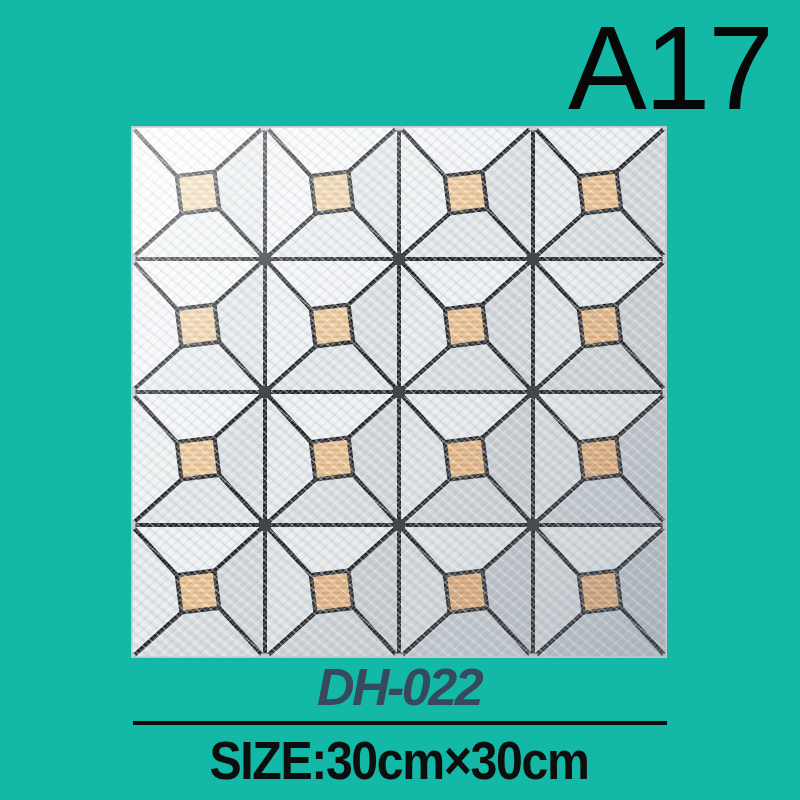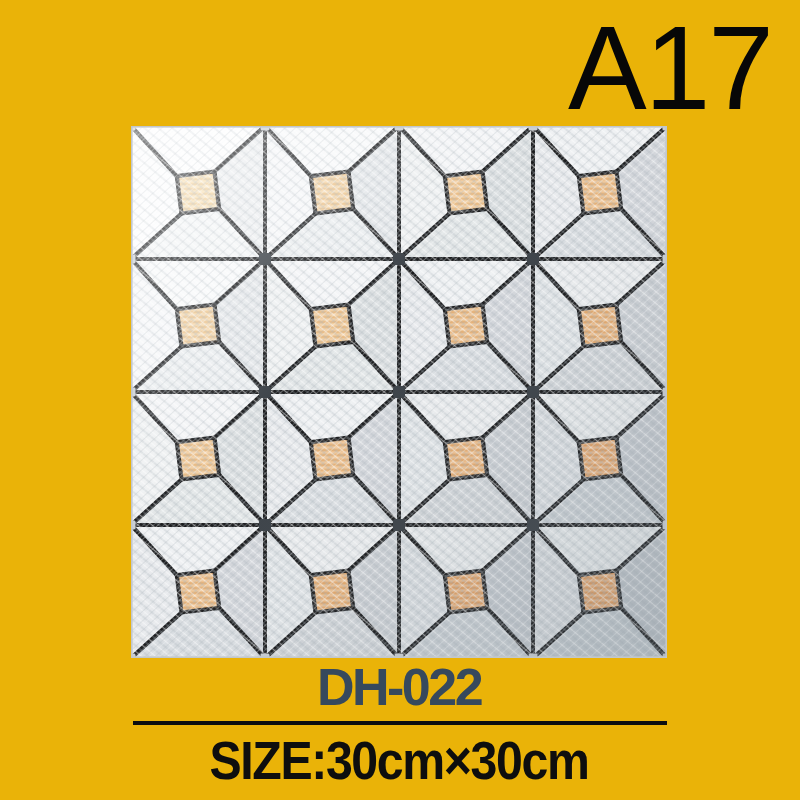--- a/index.html
+++ b/index.html
@@ -1,17 +1,17 @@
 <!DOCTYPE html>
 <html><head>
 <meta charset="utf-8">
 <style>
   html,body{margin:0;padding:0;background:#ffffff;}
   .canvas{
-    position:relative;width:800px;height:800px;background:#eab308;
+    position:relative;width:800px;height:800px;background:#14b8a6;
     font-family:"Liberation Sans",sans-serif;overflow:hidden;
   }
   .code{
     position:absolute;top:9px;right:28px;
     font-size:118px;line-height:1;letter-spacing:-2px;font-weight:400;
   }
   .tile{
     position:absolute;left:131px;top:126px;width:536px;height:532px;margin:0;padding:0;
   }
   .tile svg{display:block;width:100%;height:100%;}
@@ -301,19 +301,19 @@
           <rect x="531.5" y="129.5" width="9" height="9" rx="1.5" fill="#c9ced3"></rect>
           <rect x="531.5" y="263.5" width="9" height="9" rx="1.5" fill="#c9ced3"></rect>
           <rect x="531.5" y="397.5" width="9" height="9" rx="1.5" fill="#c9ced3"></rect>
           <rect x="531.5" y="531.5" width="9" height="9" rx="1.5" fill="#c9ced3"></rect>
           <rect width="536" height="536" fill="url(#lg)"></rect>
           <rect x="0.8" y="0.8" width="534.4" height="534.4" fill="none" stroke="#c2c7cc" stroke-width="1.6"></rect>
         </g>
       </svg>
   </figure>
 
-  <div class="model" style="color: rgb(54, 73, 93);">DH-022</div>
+  <div class="model" style="color: rgb(54, 73, 93); font-style: italic;">DH-022</div>
 
   <div class="divider" style="background: rgb(13, 14, 16);"></div>
 
   <div class="size" style="color: rgb(14, 14, 14);">SIZE:30cm×30cm</div>
 
 </div>
 
 </body></html>

